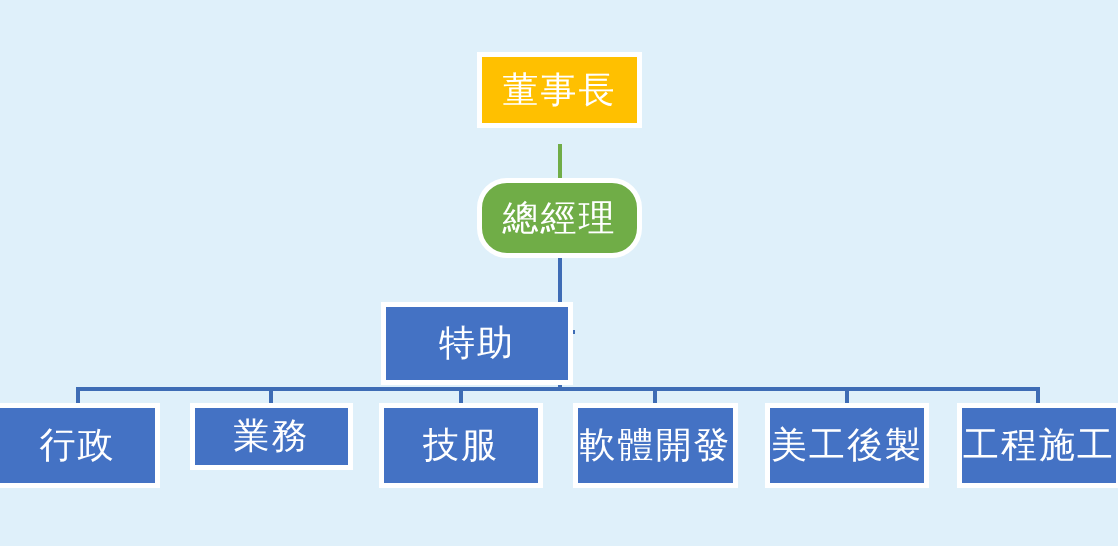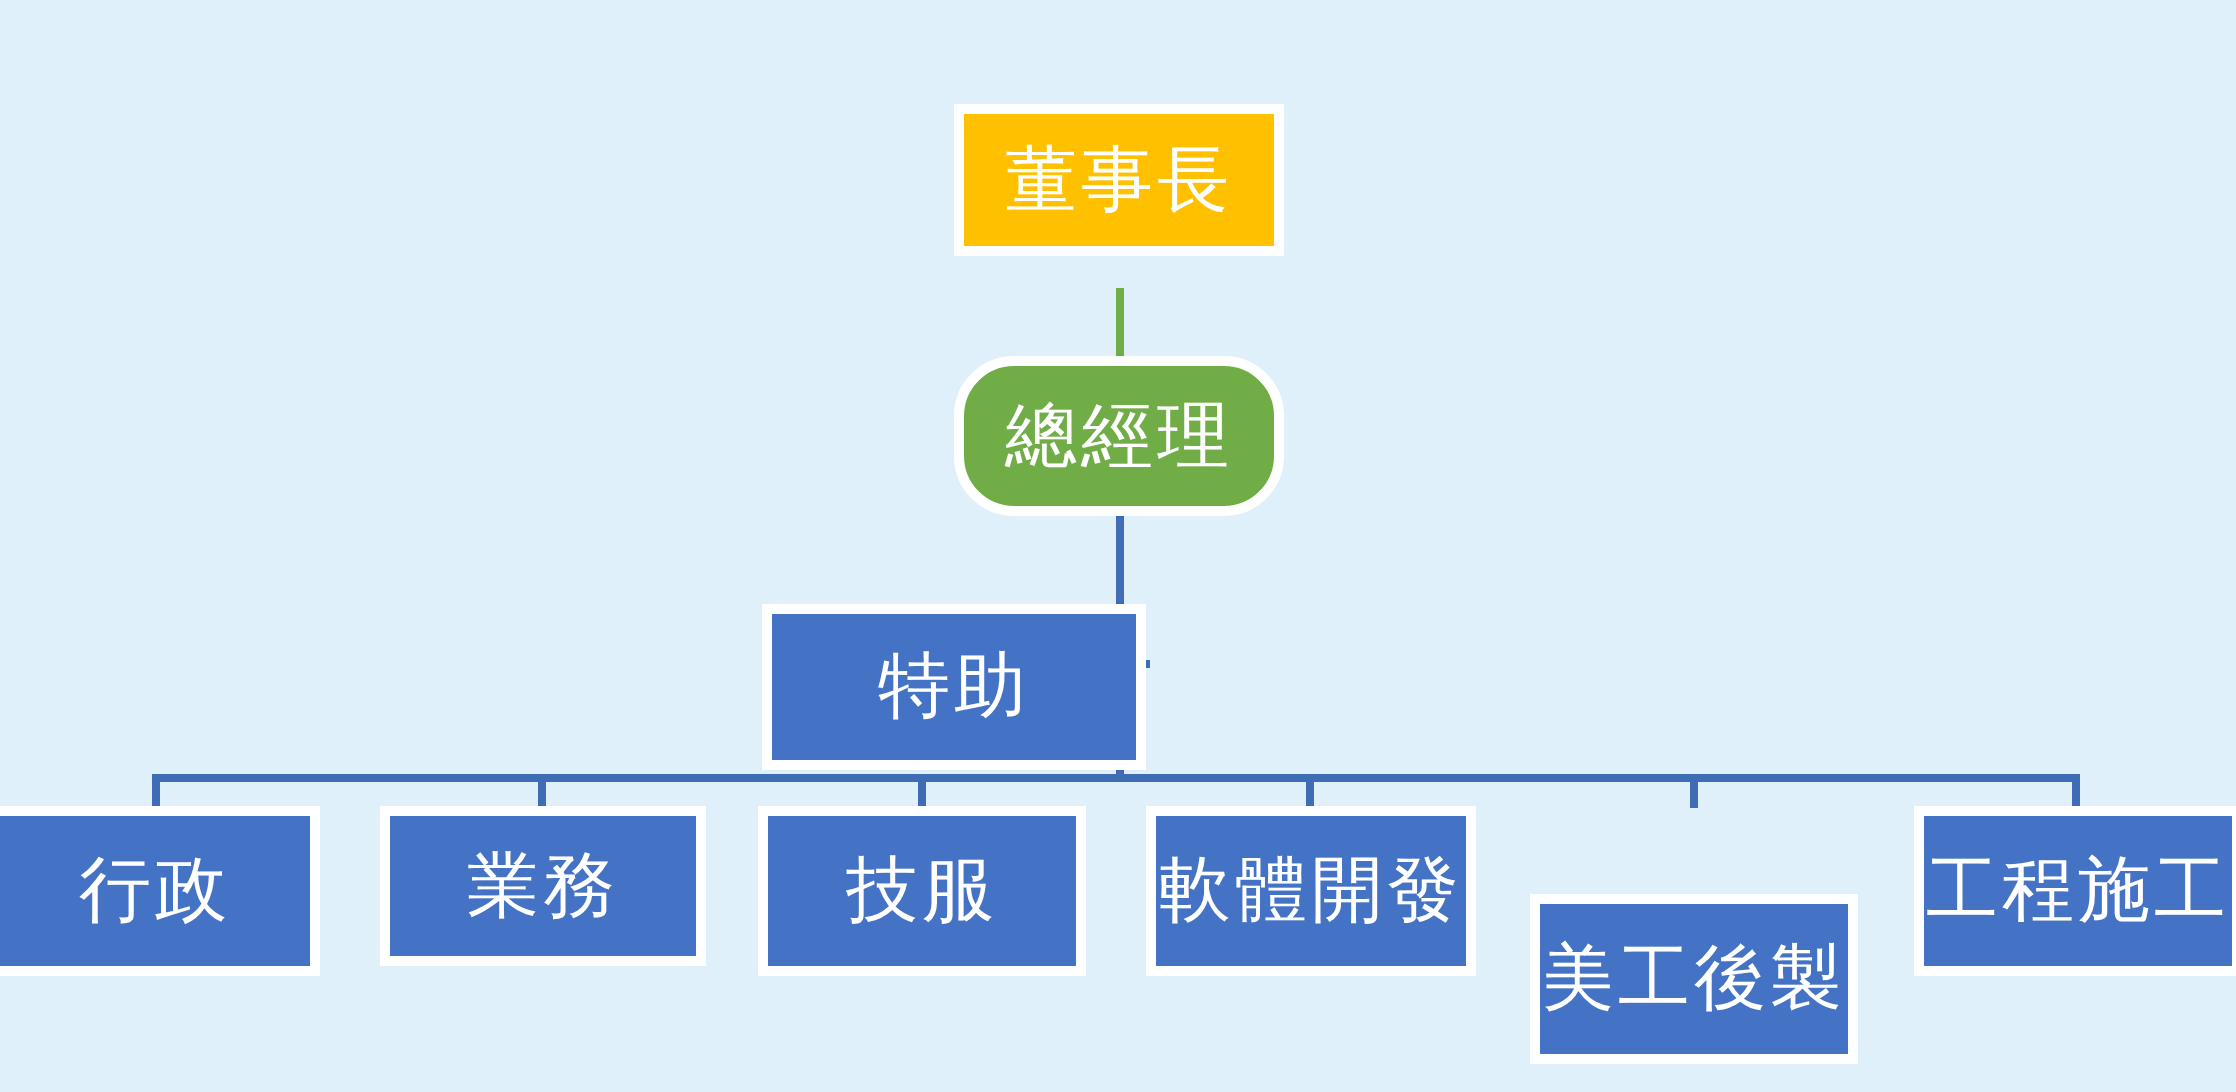--- a/index.html
+++ b/index.html
@@ -38,24 +38,24 @@
     background: #3E6CB5;
   }
   .line-green { background: #70AD47; }
 
   
   #n-chairman   { left: 477px; top: 52px;  width: 165px; height: 76px; }
   #n-gm         { left: 477px; top: 178px; width: 165px; height: 80px; }
   #n-assistant  { left: 381px; top: 290px; width: 192px; height: 83px; margin-top: 12px; }
   #n-consultant { left: 573px; top: 290px; width: 164px; height: 83px; }
   #n-admin      { left: -5px;  top: 403px; width: 165px; height: 85px; }
-  #n-sales      { left: 190px; top: 403px; width: 163px; height: 80px; }
+  #n-sales      { left: 190px; top: 403px; width: 163px; height: 67px; }
   #n-techserv   { left: 379px; top: 403px; width: 164px; height: 85px; }
   #n-software   { left: 573px; top: 403px; width: 165px; height: 85px; text-align: right; }
-  #n-artpost    { left: 765px; top: 403px; width: 164px; height: 85px; margin-top: 44px; }
+  #n-artpost    { left: 765px; top: 403px; width: 164px; height: 85px; }
   #n-construct  { left: 957px; top: 403px; width: 164px; height: 85px; }
 
   
   #c-chairman-gm { left: 558px; top: 144px; width: 4px; height: 34px; }
   #c-trunk       { left: 558px; top: 258px; width: 4px; height: 133px; }
   #c-stub        { left: 543px; top: 330px; width: 32px; height: 4px; }
   #c-rail        { left: 76px;  top: 387px; width: 964px; height: 4px; }
   #c-drop-admin     { left: 76px;   top: 389px; width: 4px; height: 15px; }
   #c-drop-sales     { left: 269px;  top: 389px; width: 4px; height: 15px; }
   #c-drop-techserv  { left: 459px;  top: 389px; width: 4px; height: 15px; }

